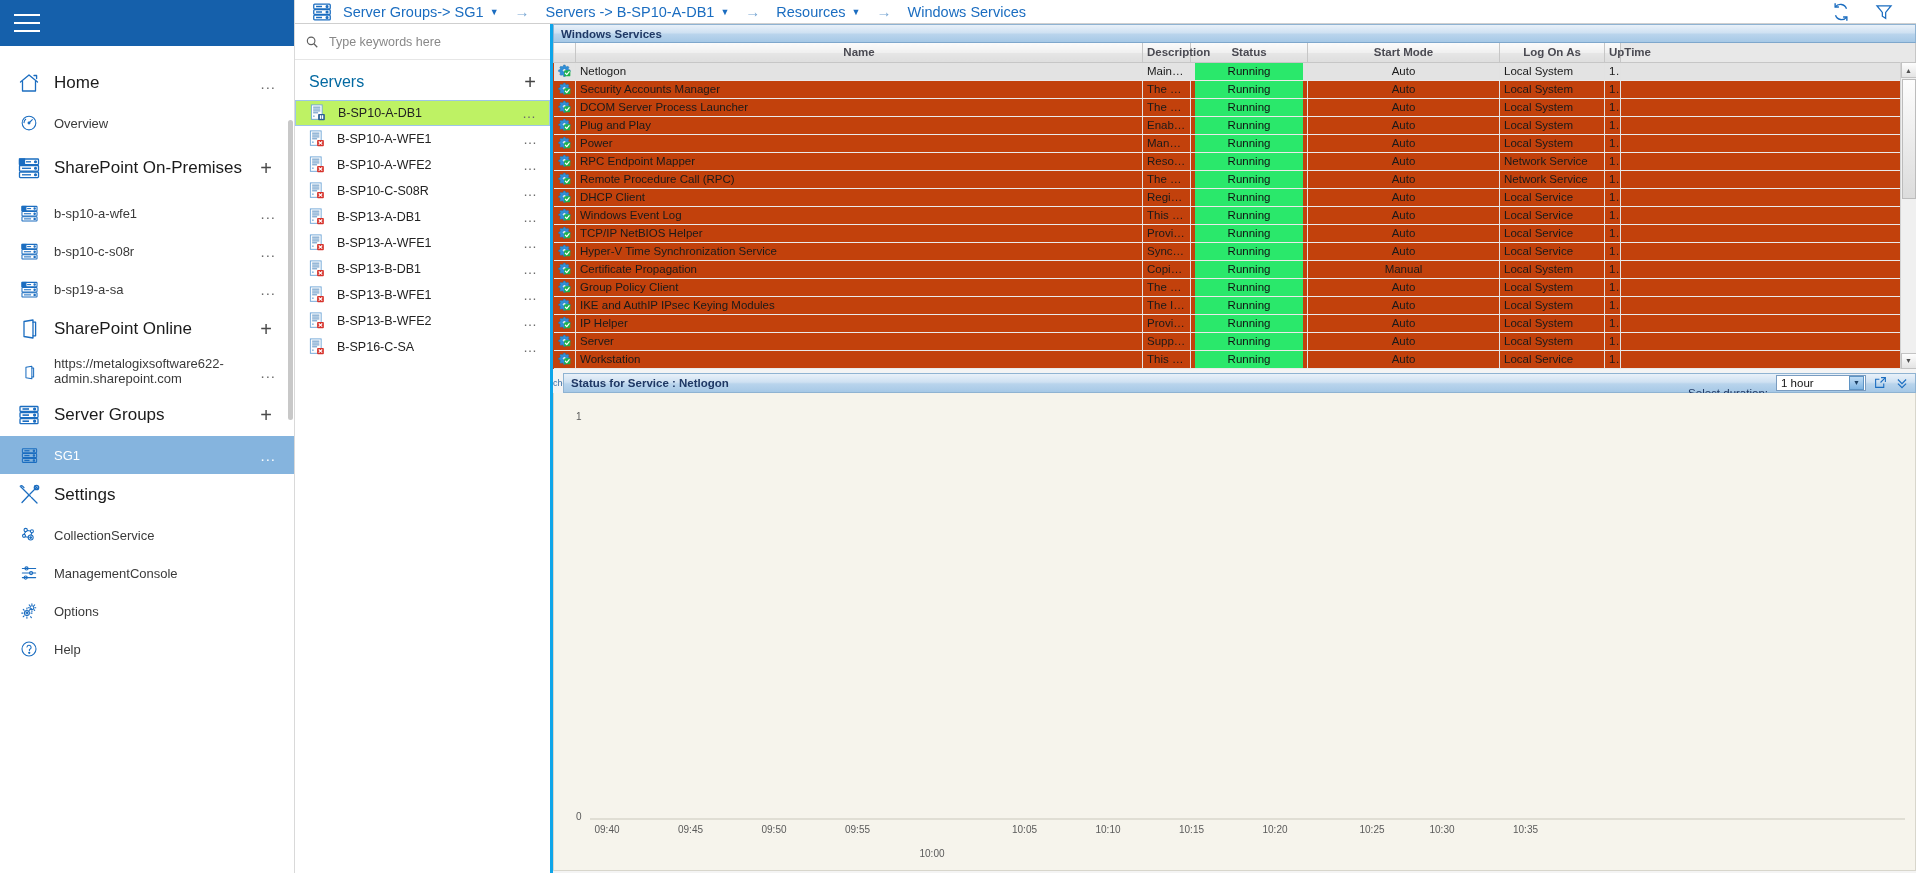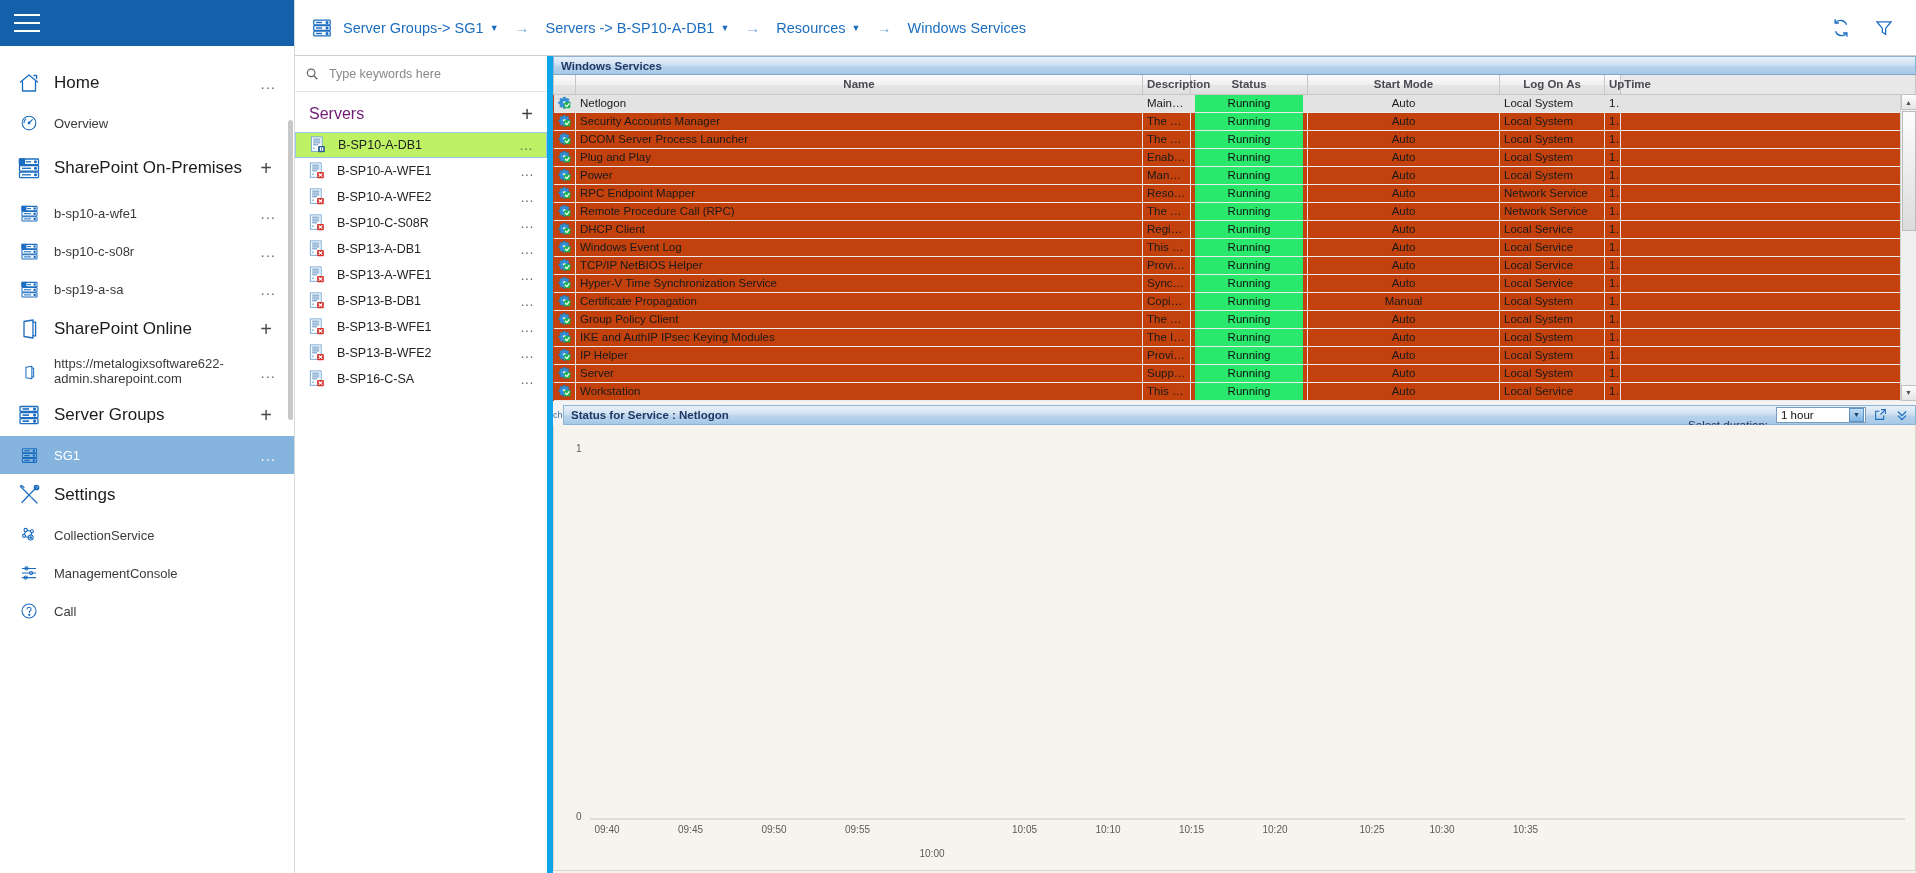--- a/index.html
+++ b/index.html
@@ -58,57 +58,57 @@
 
   .sidebar-scroll {
     position:absolute; right:1px; top:120px; width:5px; height:300px;
     background:#c8c8c8; border-radius:3px;
   }
 
   
   .main { flex: 1; display: flex; flex-direction: column; min-width:0; }
 
   .topbar {
-    height: 56px; background:#ffffff; border-bottom:1px solid #cfcfcf;
+    height: 24px; background:#ffffff; border-bottom:1px solid #cfcfcf;
     display:flex; align-items:center; padding: 0 10px 0 16px;
   }
   .crumb-icon { margin-right:10px; display:flex; align-items:center; color:#1b6dc0; }
   .crumb {
     display:flex; align-items:center; color:#1b6dc0; font-size:14.5px;
     cursor:pointer; white-space:nowrap;
   }
   .crumb .caret { margin-left:6px; font-size:9px; color:#1b6dc0; }
   .crumb.plain { cursor:default; }
   .crumb-arrow { margin: 0 16px; color:#7aa8d4; font-size:15px; }
   .topbar-spacer { flex:1; }
   .topbar-icons { display:flex; align-items:center; gap:22px; padding-right:12px; color:#1b6dc0; }
   .topbar-icons .ticon { cursor:pointer; display:flex; align-items:center; }
 
   .content { flex:1; display:flex; min-height:0; }
 
   
   .servers-panel {
-    width: 258px; flex:0 0 258px; border-right:6px solid #0ea5e9;
+    width: 258px; flex:0 0 258px; border-right:3px solid #0ea5e9;
     background:#fff; display:flex; flex-direction:column;
   }
   .search-box {
     display:flex; align-items:center; height:36px; padding: 0 10px;
     border-bottom:1px solid #e6e6e6;
   }
   .search-box .mag { color:#5e5e5e; margin-right:8px; display:flex; }
   .search-box input {
     border:none; outline:none; flex:1; font-size:12.5px;
     font-family:"Liberation Sans",sans-serif; color:#333;
   }
   .search-box input::placeholder { color:#888; }
   .servers-head {
     display:flex; align-items:center; justify-content:space-between;
     padding: 12px 14px 8px 14px;
   }
-  .servers-head .sh-title { font-size:16px; color:#701a75; }
+  .servers-head .sh-title { font-size:16px; color:#0369a1; }
   .servers-head .sh-plus { font-size:20px; color:#444; cursor:pointer; line-height:1; font-weight:300;}
   .server-row {
     display:flex; align-items:center; height:26px; padding: 0 12px 0 14px;
     cursor:pointer; font-size:12.5px; color:#222;
   }
   .server-row.selected { background:#bef264; border:1px solid #9ec6e8; }
   .server-row .srv-icon { flex:0 0 20px; margin-right:8px; display:flex; align-items:center; }
   .server-row .srv-name { flex:1; }
   .server-row .srv-more { color:#6b6b6b; letter-spacing:1px; font-size:14px; }
 
@@ -404,26 +404,38 @@
               <circle cx="14.5" cy="12" r="1.9"></circle>
               <line x1="4" y1="17.5" x2="20" y2="17.5"></line>
               <circle cx="8" cy="17.5" r="1.9"></circle>
             </svg>
           </span>
           <span class="ni-label">ManagementConsole</span>
         </div>
         <div class="nav-item level-1">
           <span class="ni-icon">
             <svg width="20" height="20" viewBox="0 0 24 24" fill="none" stroke="#1b6dc0" stroke-width="1.3" stroke-linecap="round" stroke-linejoin="round">
+              <circle cx="9.5" cy="14.5" r="3"></circle>
+              <circle cx="9.5" cy="14.5" r="1.1"></circle>
+              <path d="M9.5 9.7 v-1.4 M9.5 20.7 v-1.4 M4.7 14.5 H3.3 M15.7 14.5 H14.3 M6.1 11.1 l-1 -1 M13.9 18.9 l1 1 M6.1 17.9 l-1 1 M13.9 10.1 l1 -1"></path>
+              <circle cx="15.5" cy="8" r="2.3"></circle>
+              <path d="M15.5 4.4 v-1 M15.5 12.6 v-1 M11.9 8 h-1 M20.1 8 h-1 M13 5.5 l-0.8-0.8 M18 10.5 l0.8 0.8 M13 10.5 l-0.8 0.8 M18 5.5 l0.8-0.8"></path>
+            </svg>
+          </span>
+          <span class="ni-label">Options</span>
+        </div>
+        <div class="nav-item level-1">
+          <span class="ni-icon">
+            <svg width="20" height="20" viewBox="0 0 24 24" fill="none" stroke="#1b6dc0" stroke-width="1.3" stroke-linecap="round" stroke-linejoin="round">
               <circle cx="12" cy="12" r="8.4"></circle>
               <path d="M9.6 9.6 a2.5 2.5 0 1 1 2.9 2.9 v1.4"></path>
               <circle cx="12.3" cy="16.6" r="0.7" fill="#1b6dc0"></circle>
             </svg>
           </span>
-          <span class="ni-label">Call</span>
+          <span class="ni-label">Help</span>
         </div>
       </div>
     <div class="sidebar-scroll"></div>
   </div>
 
   <div class="main">
 
     <div class="topbar">
       <div class="crumb-icon">
         <svg width="22" height="22" viewBox="0 0 24 24" fill="none" stroke="#1b6dc0" stroke-width="1.4">

